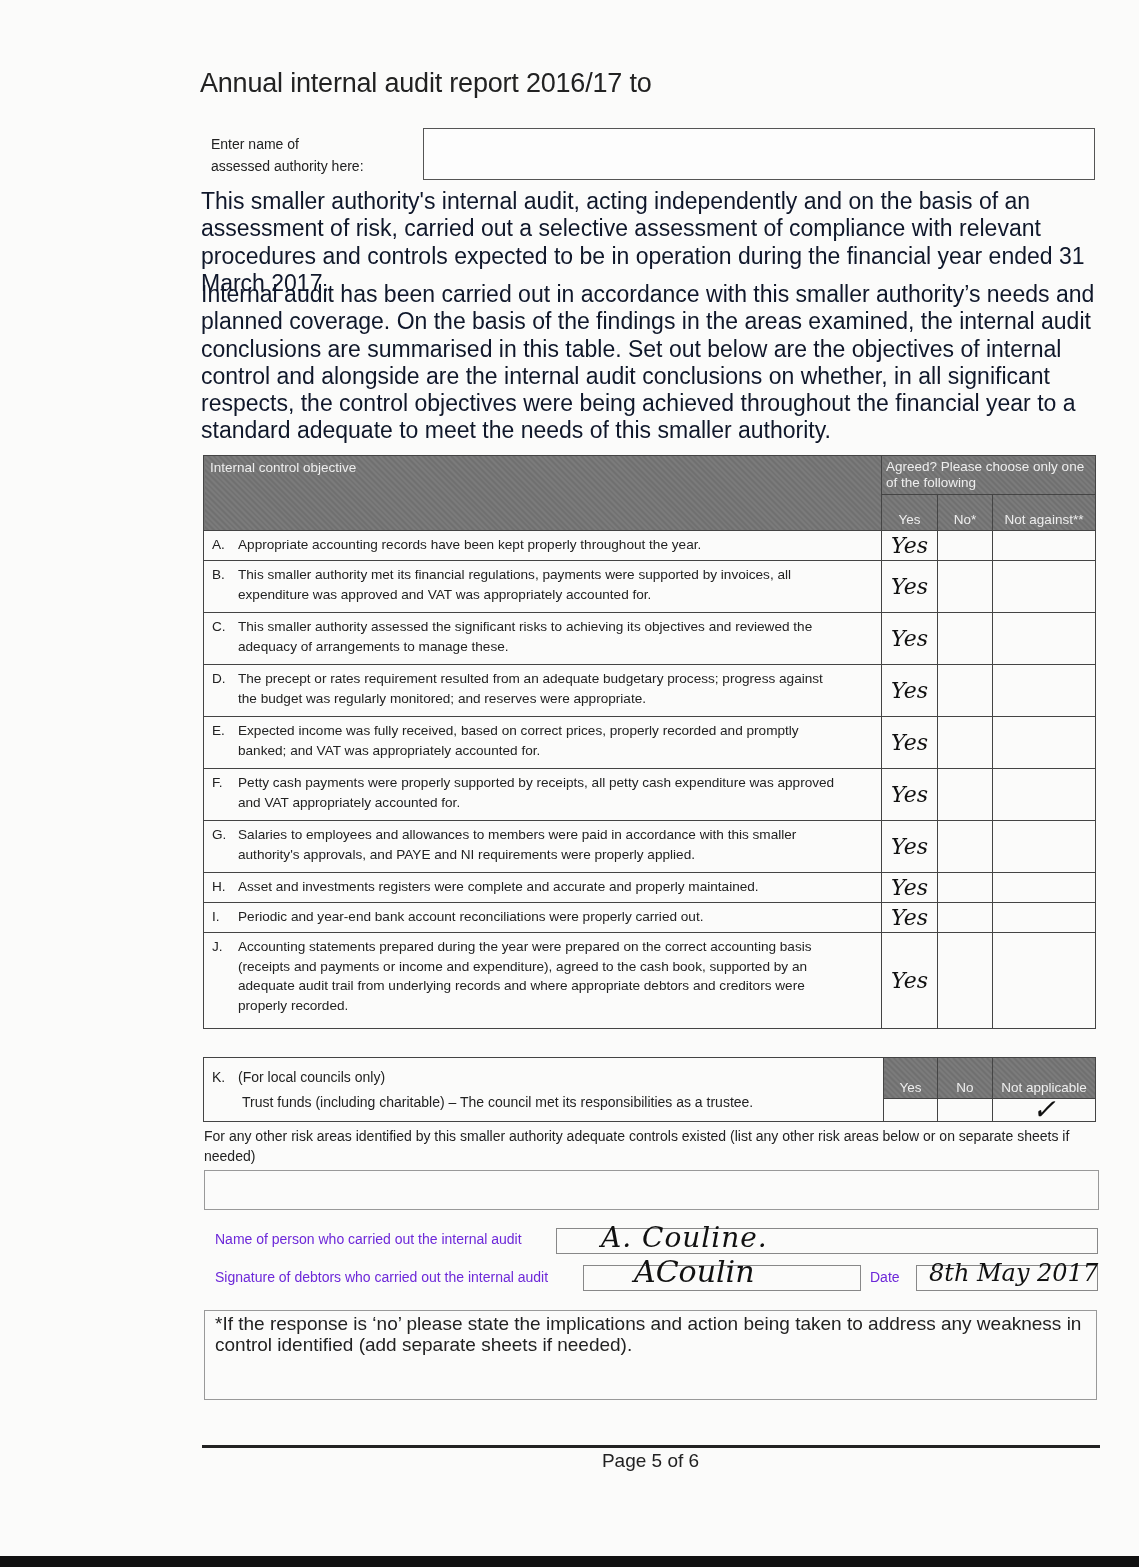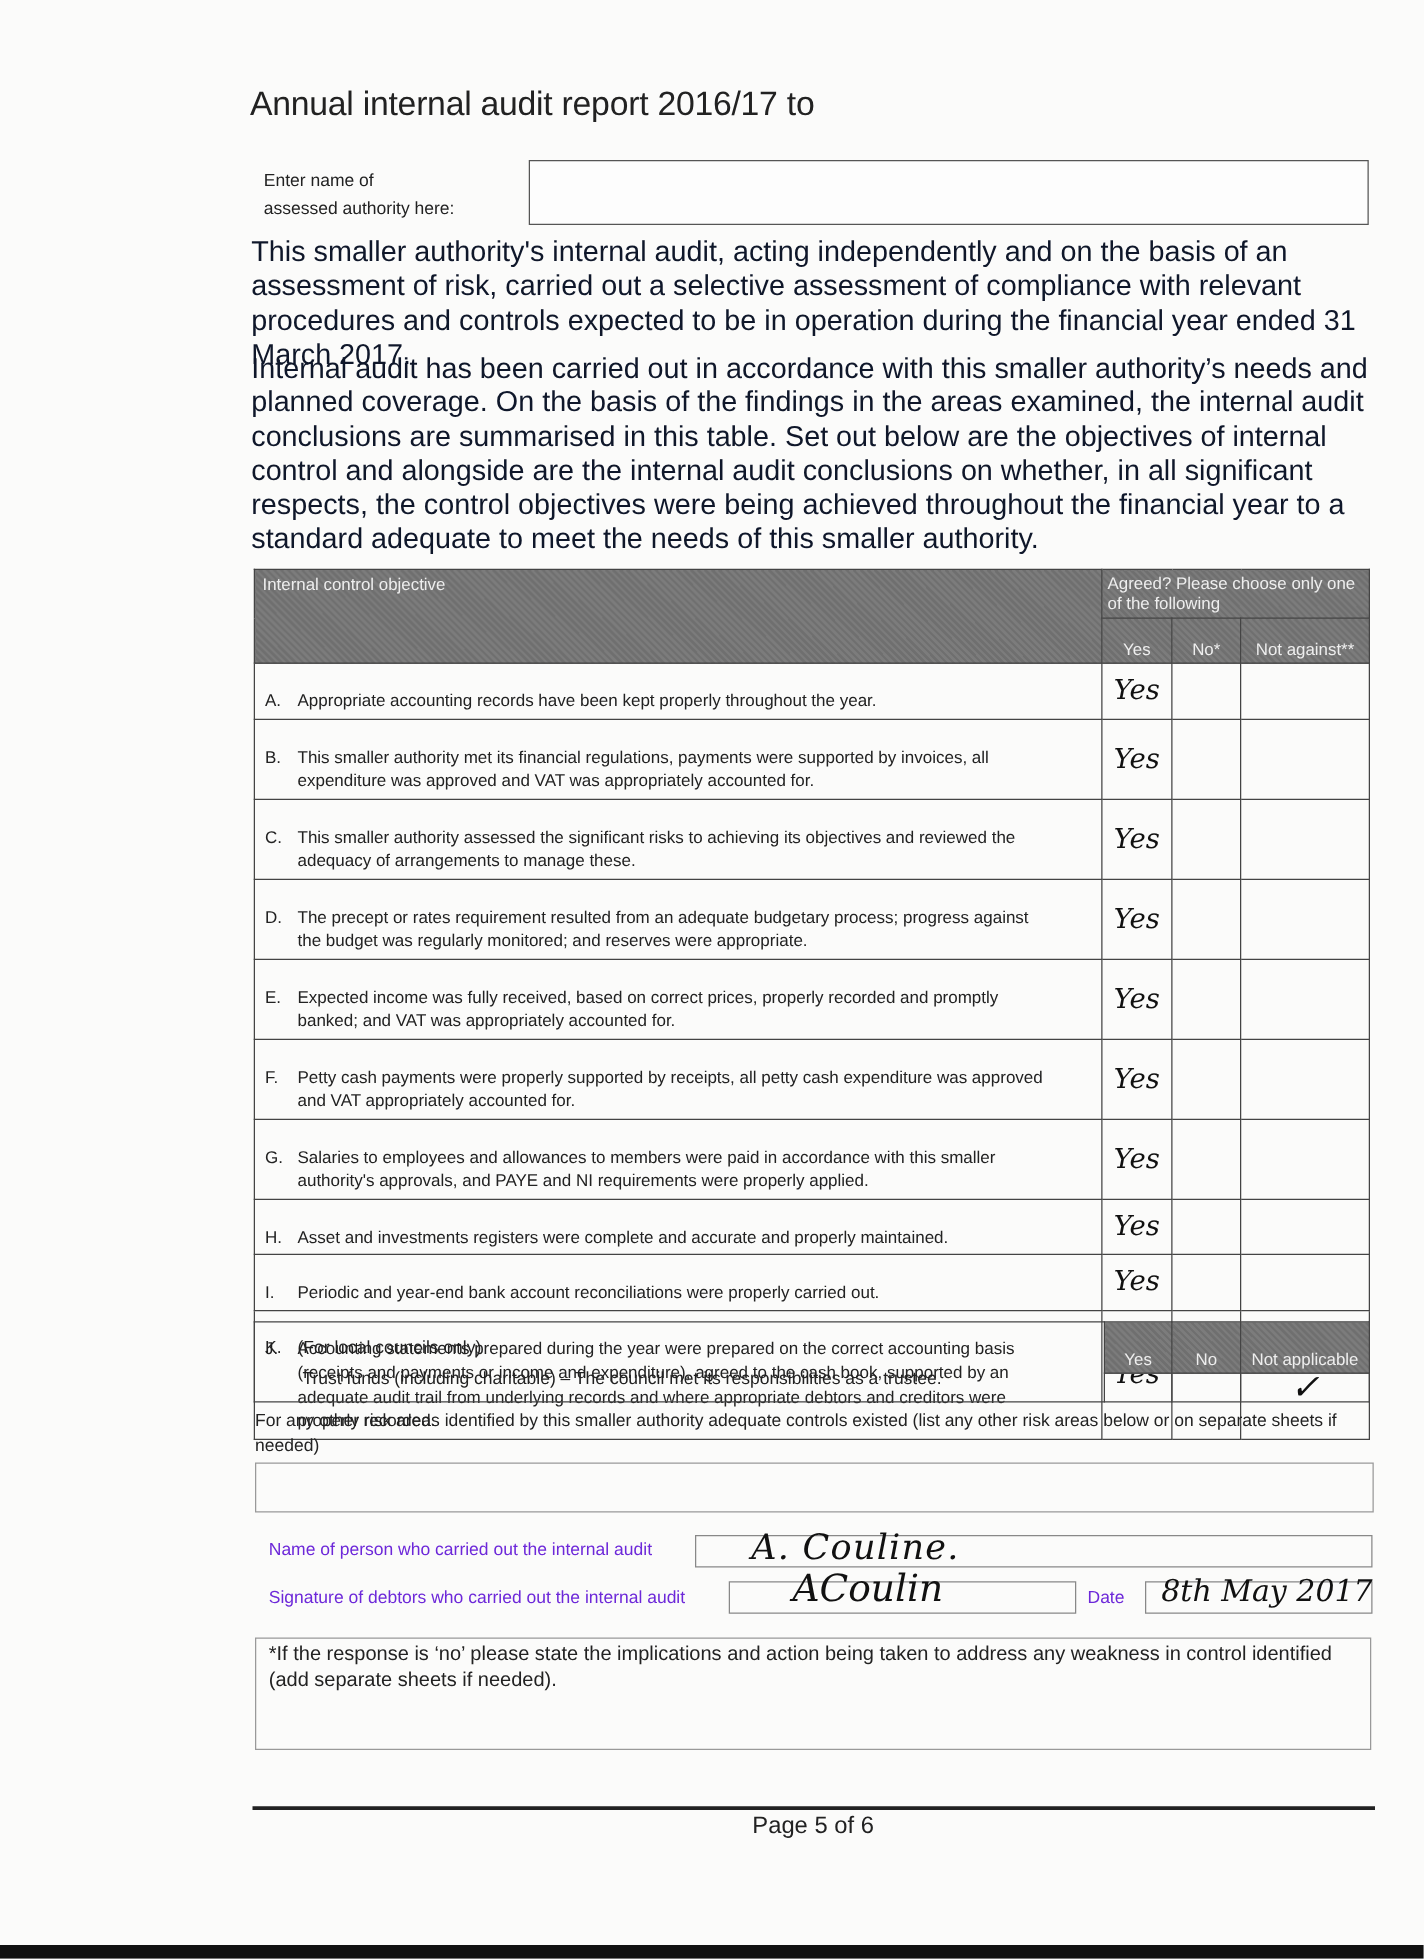--- a/index.html
+++ b/index.html
@@ -14,41 +14,41 @@
   .para { left:201px; width:895px; font-size:23px; line-height:27.3px; color:#0f172a; }
   .p1 { top:188px; }
   .p2 { top:281px; }
 
   table.ctrl { position:absolute; left:203px; top:455px; width:893px; border-collapse:collapse; font-size:13.6px; color:#222; }
   table.ctrl td, table.ctrl th { border:1px solid #444; }
   .hdr { background:#777 repeating-linear-gradient(45deg,#7c7c7c 0 2px,#6f6f6f 2px 4px); color:#eee; font-weight:normal; text-align:left; vertical-align:top;margin-left:37px; }
   .hdr-main { padding:4px 6px; font-size:13.5px; }
   .hdr-agreed { padding:3px 4px; font-size:13.5px; line-height:16px; }
   .hdr-sub { text-align:center; vertical-align:bottom; padding:2px 2px; font-size:13.5px; line-height:16px; }
-  td.obj { padding:20px 6px 4px 8px; line-height:19.5px; vertical-align:top; }
+  td.obj { padding:4px 6px 4px 8px; line-height:19.5px; vertical-align:top; }
   td.obj .letter { display:inline-block; width:26px; vertical-align:top; }
   td.obj .txt { display:inline-block; width:600px; vertical-align:top; }
   td.ans { width:53px; text-align:center; vertical-align:middle; font-family:"DejaVu Serif", serif; font-style:italic; font-size:22px; color:#111; }
   td.no { width:52px; }
   td.nc { width:100px; }
 
   table.ktab { position:absolute; left:203px; top:1057px; width:893px; border-collapse:collapse; font-size:14px; color:#222; }
   table.ktab td { border:1px solid #444; }
   .kobj { padding:6px 8px; line-height:25px; }
   .khdr { background:#777 repeating-linear-gradient(45deg,#7c7c7c 0 2px,#6f6f6f 2px 4px); color:#eee; text-align:center; vertical-align:bottom; font-size:13.5px; line-height:16px; padding:2px; }
   .kcell { height:20px; text-align:center; font-size:28px; line-height:18px; color:#111; }
 
   .other { left:204px; top:1127px; width:890px; font-size:14px; line-height:19.5px; color:#222; }
   .otherbox { left:204px; top:1170px; width:893px; height:38px; border:1px solid #999; }
   .lbl { font-size:14px; color:#6d28d9; }
   .namebox { left:556px; top:1228px; width:540px; height:24px; border:1px solid #888; }
   .sigbox { left:583px; top:1265px; width:276px; height:24px; border:1px solid #888; }
   .datebox { left:916px; top:1265px; width:180px; height:24px; border:1px solid #888; }
   .hand { font-family:"DejaVu Serif", serif; font-style:italic; color:#111; }
-  .notes { left:204px; top:1310px; width:893px; height:90px; border:1px solid #999; font-size:16px; line-height:20.5px; color:#222; box-sizing:border-box; padding:3px 10px; }
+  .notes { left:204px; top:1310px; width:893px; height:90px; border:1px solid #999; font-size:19px; line-height:20.5px; color:#222; box-sizing:border-box; padding:3px 10px; }
   .rule { left:202px; top:1445px; width:898px; height:3px; background:#222; }
   .page { left:0; width:1301px; top:1450px; text-align:center; font-size:19px; color:#222; }
   .bottomedge { left:0; top:1556px; width:1139px; height:11px; background:#111; }
 </style>
 </head>
 <body>
 
 <div class="abs title">Annual internal audit report 2016/17 to</div>
 
 <div class="abs authlabel">

